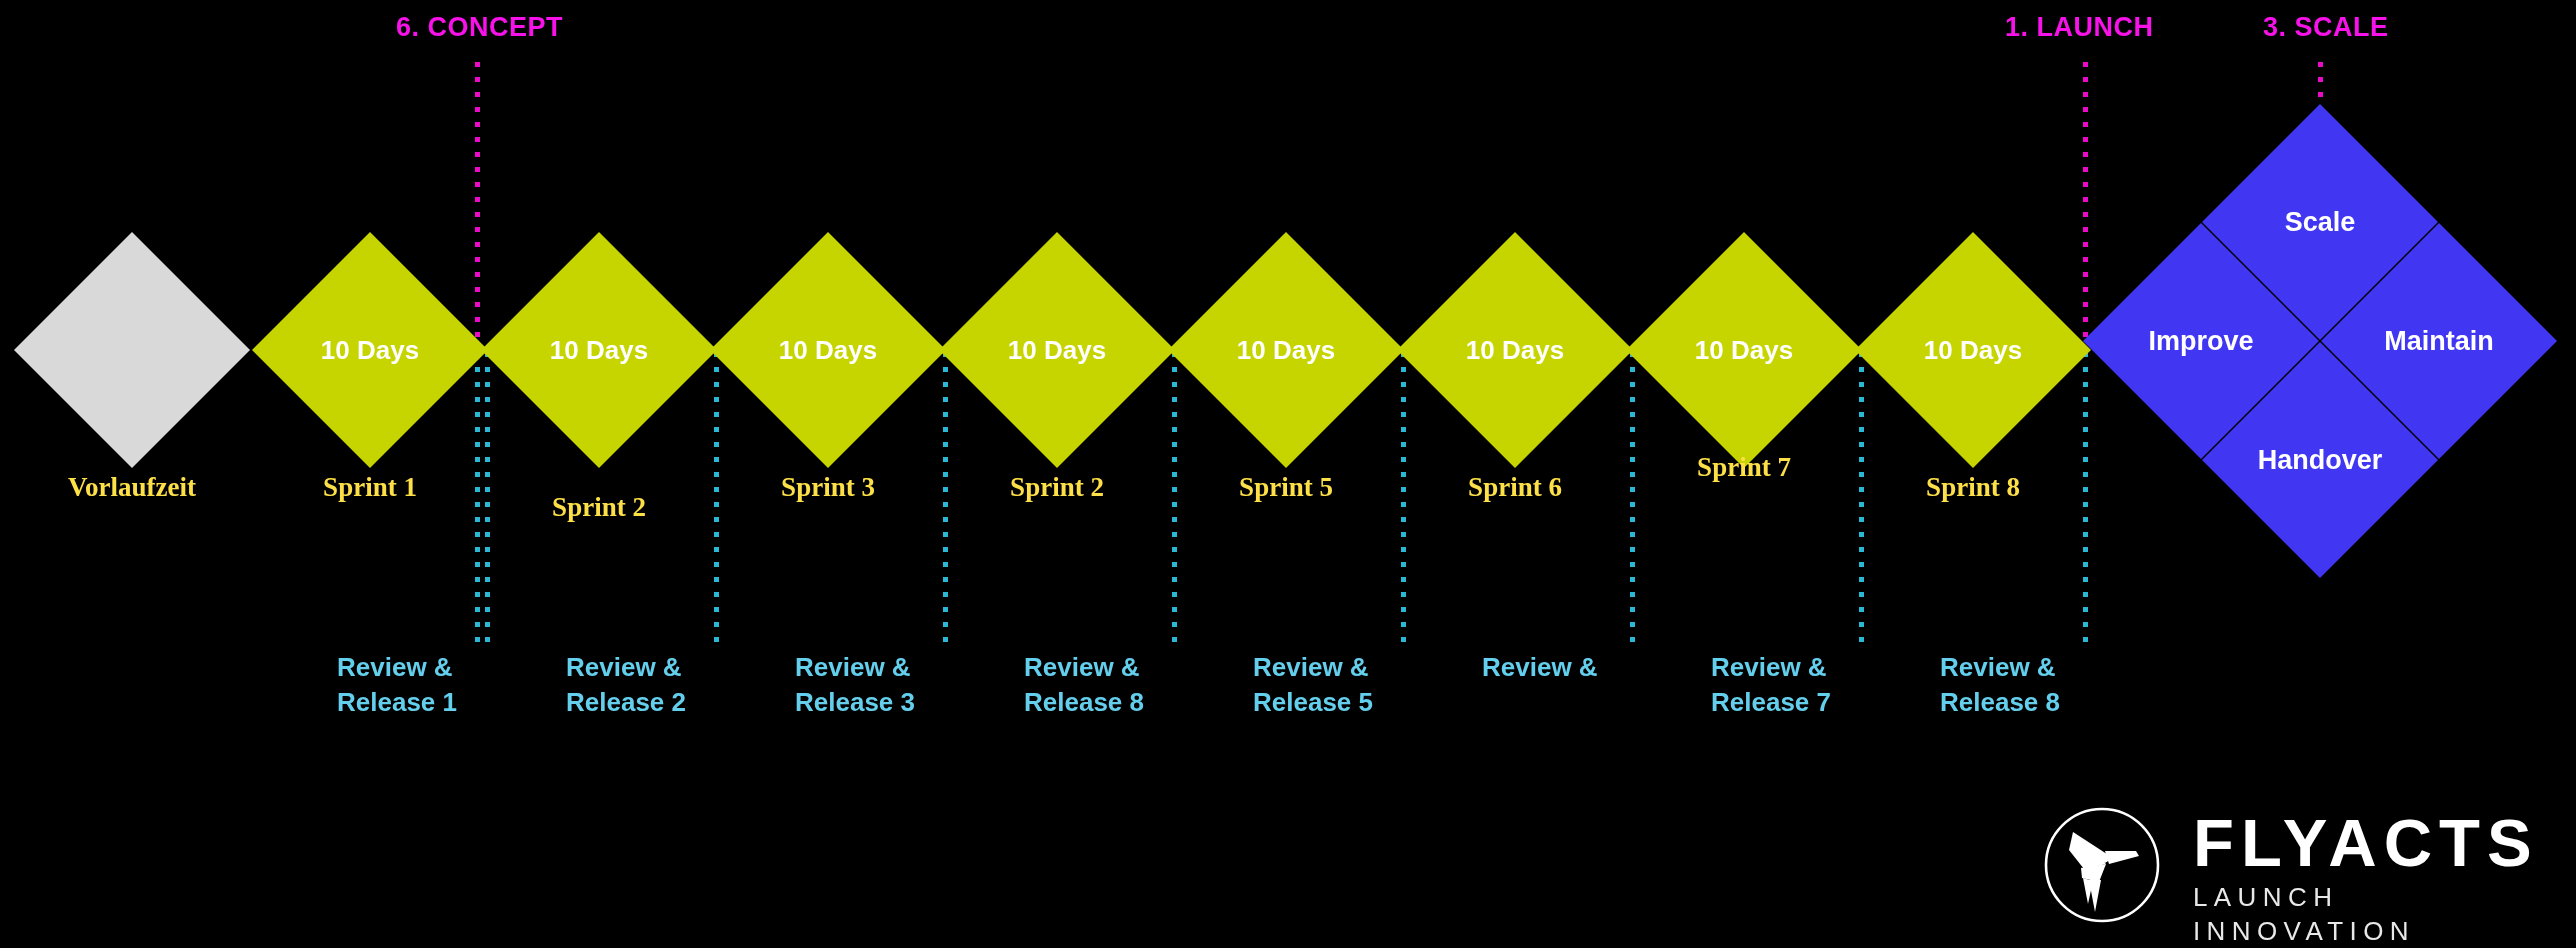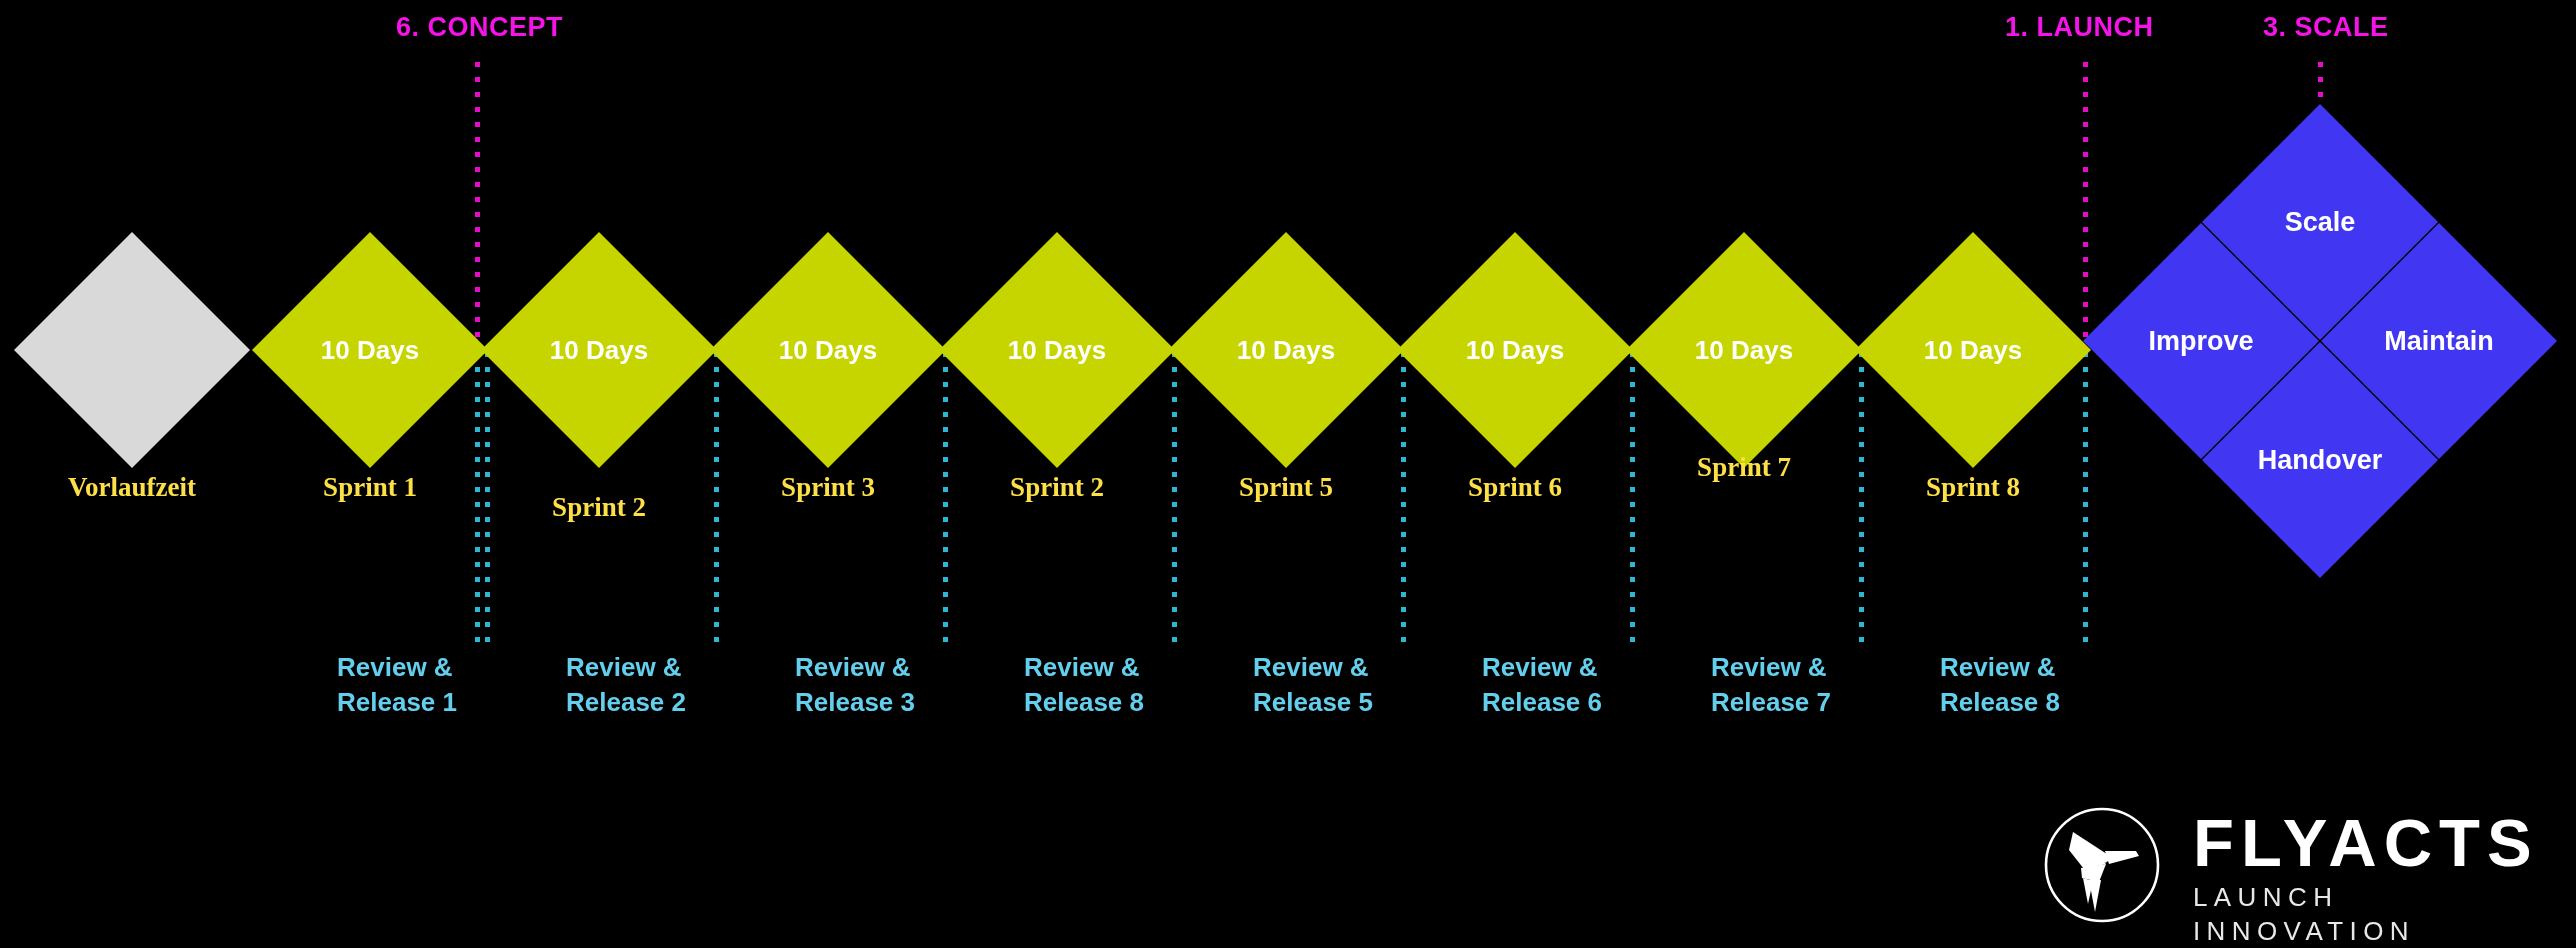--- a/index.html
+++ b/index.html
@@ -357,21 +357,20 @@
         <i></i>
         <i></i>
         <i></i>
         <i></i>
         <i></i>
         <i></i>
         <i></i>
       </div>
       <div class="rr-label" style="left: 1482px; top: 650px; width: 300px;">
         <div>Review &amp;</div>
-        <div>Release 6</div>
       </div>
       <div class="dmd sprint-dmd" style="left: 1626px; top: 232px; width: 236px; height: 236px;">
         <div class="shape"></div>
         <div class="cap">10 Days</div>
       </div>
       <div class="under-label" style="left: 1584px; top: 452px; width: 320px;">Sprint 7</div>
       <div class="dotline dot-cyan" style="left: 1859px; top: 352px; height: 298px; overflow: hidden;">
         <i></i>
         <i></i>
         <i></i>

